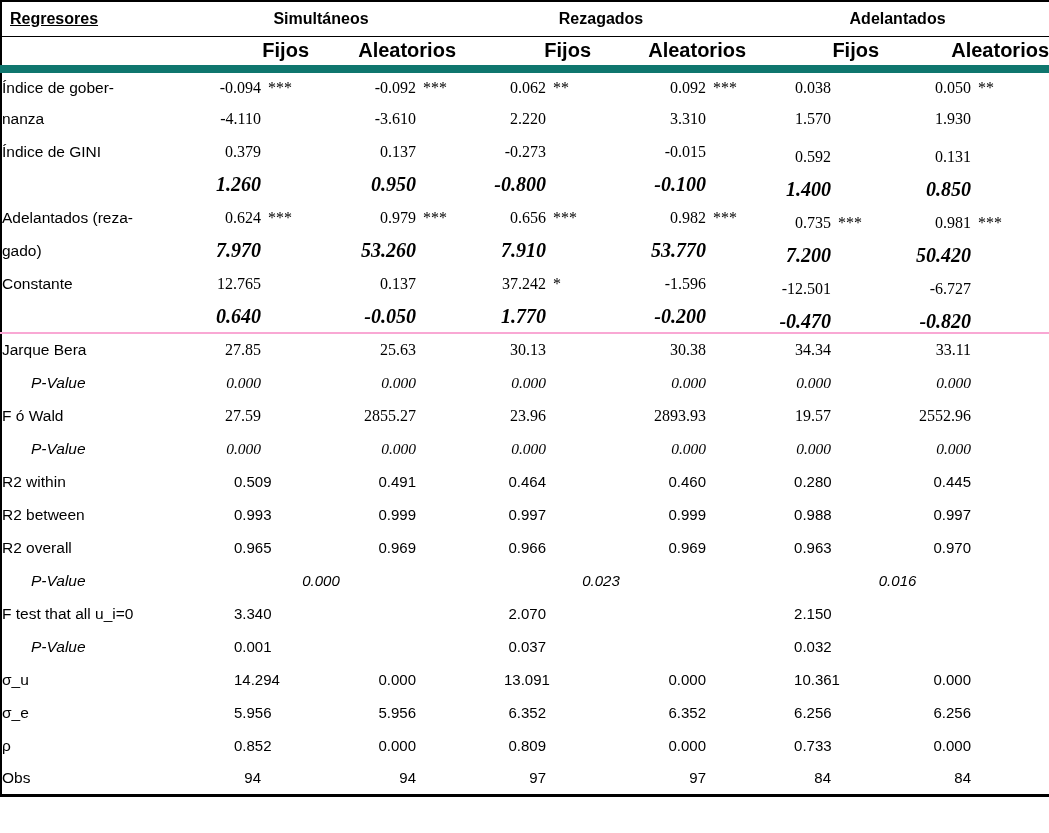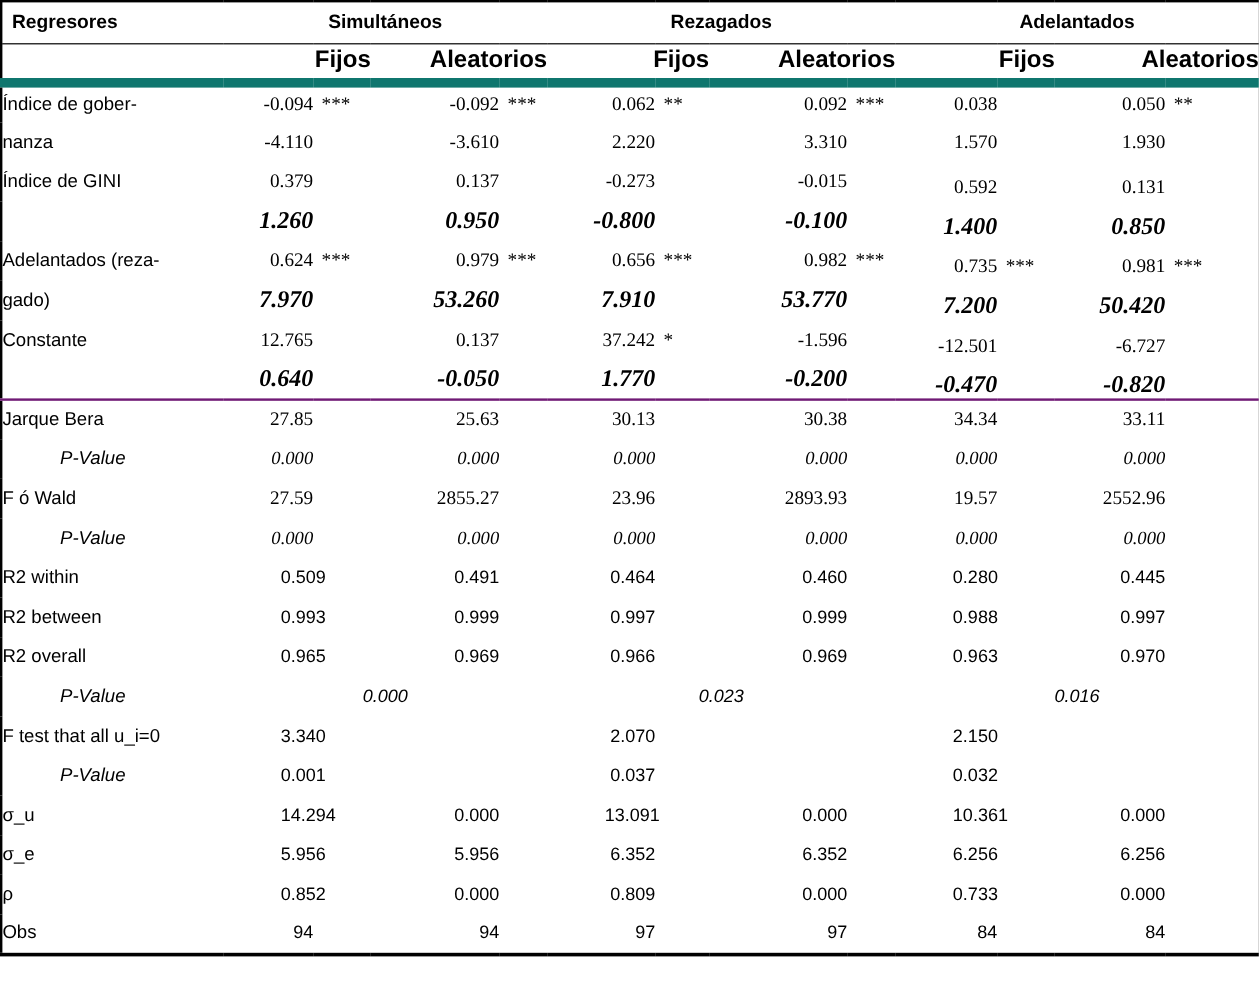--- a/index.html
+++ b/index.html
@@ -33,37 +33,37 @@
   tr { height: 33px; }
   tr.h1 { height: 35px; }
   tr.h2 { height: 33px; }
 
   tr.h1 td {
     border-bottom: 1px solid #000;
     font-family: "Liberation Sans", sans-serif;
     font-weight: bold;
     font-size: 16px;
   }
-  tr.h1 td.corner { text-align: left; padding-left: 8px; }
+  tr.h1 td.corner { text-align: left; padding-left: 8px; text-decoration: underline; }
   tr.h1 td.g { text-align: center; }
   tr.h2 td {
     border-bottom: 8px solid #0f766e;
     font-family: "Liberation Sans", sans-serif;
     font-weight: bold;
     font-size: 20px;
     text-align: right;
   }
-  tr.sec-start td { border-top: 2px solid #701a75; margin-top: 48px; }
+  tr.sec-start td { border-top: 2px solid #f9a8d4; margin-top: 48px; }
 
   td.lbl {
     font-family: "Liberation Sans", sans-serif;
     font-size: 15.5px;
     text-align: left;
   }
-  td.lbl.pv { font-style: italic; padding-left: 48px; }
+  td.lbl.pv { font-style: italic; padding-left: 29px; }
 
   td.num { text-align: right; }
   td.star {
     text-align: left;
     padding-left: 7px;
     font-family: "Liberation Serif", serif;
     font-size: 16px;
   }
   td.spanv { text-align: center; }
 

